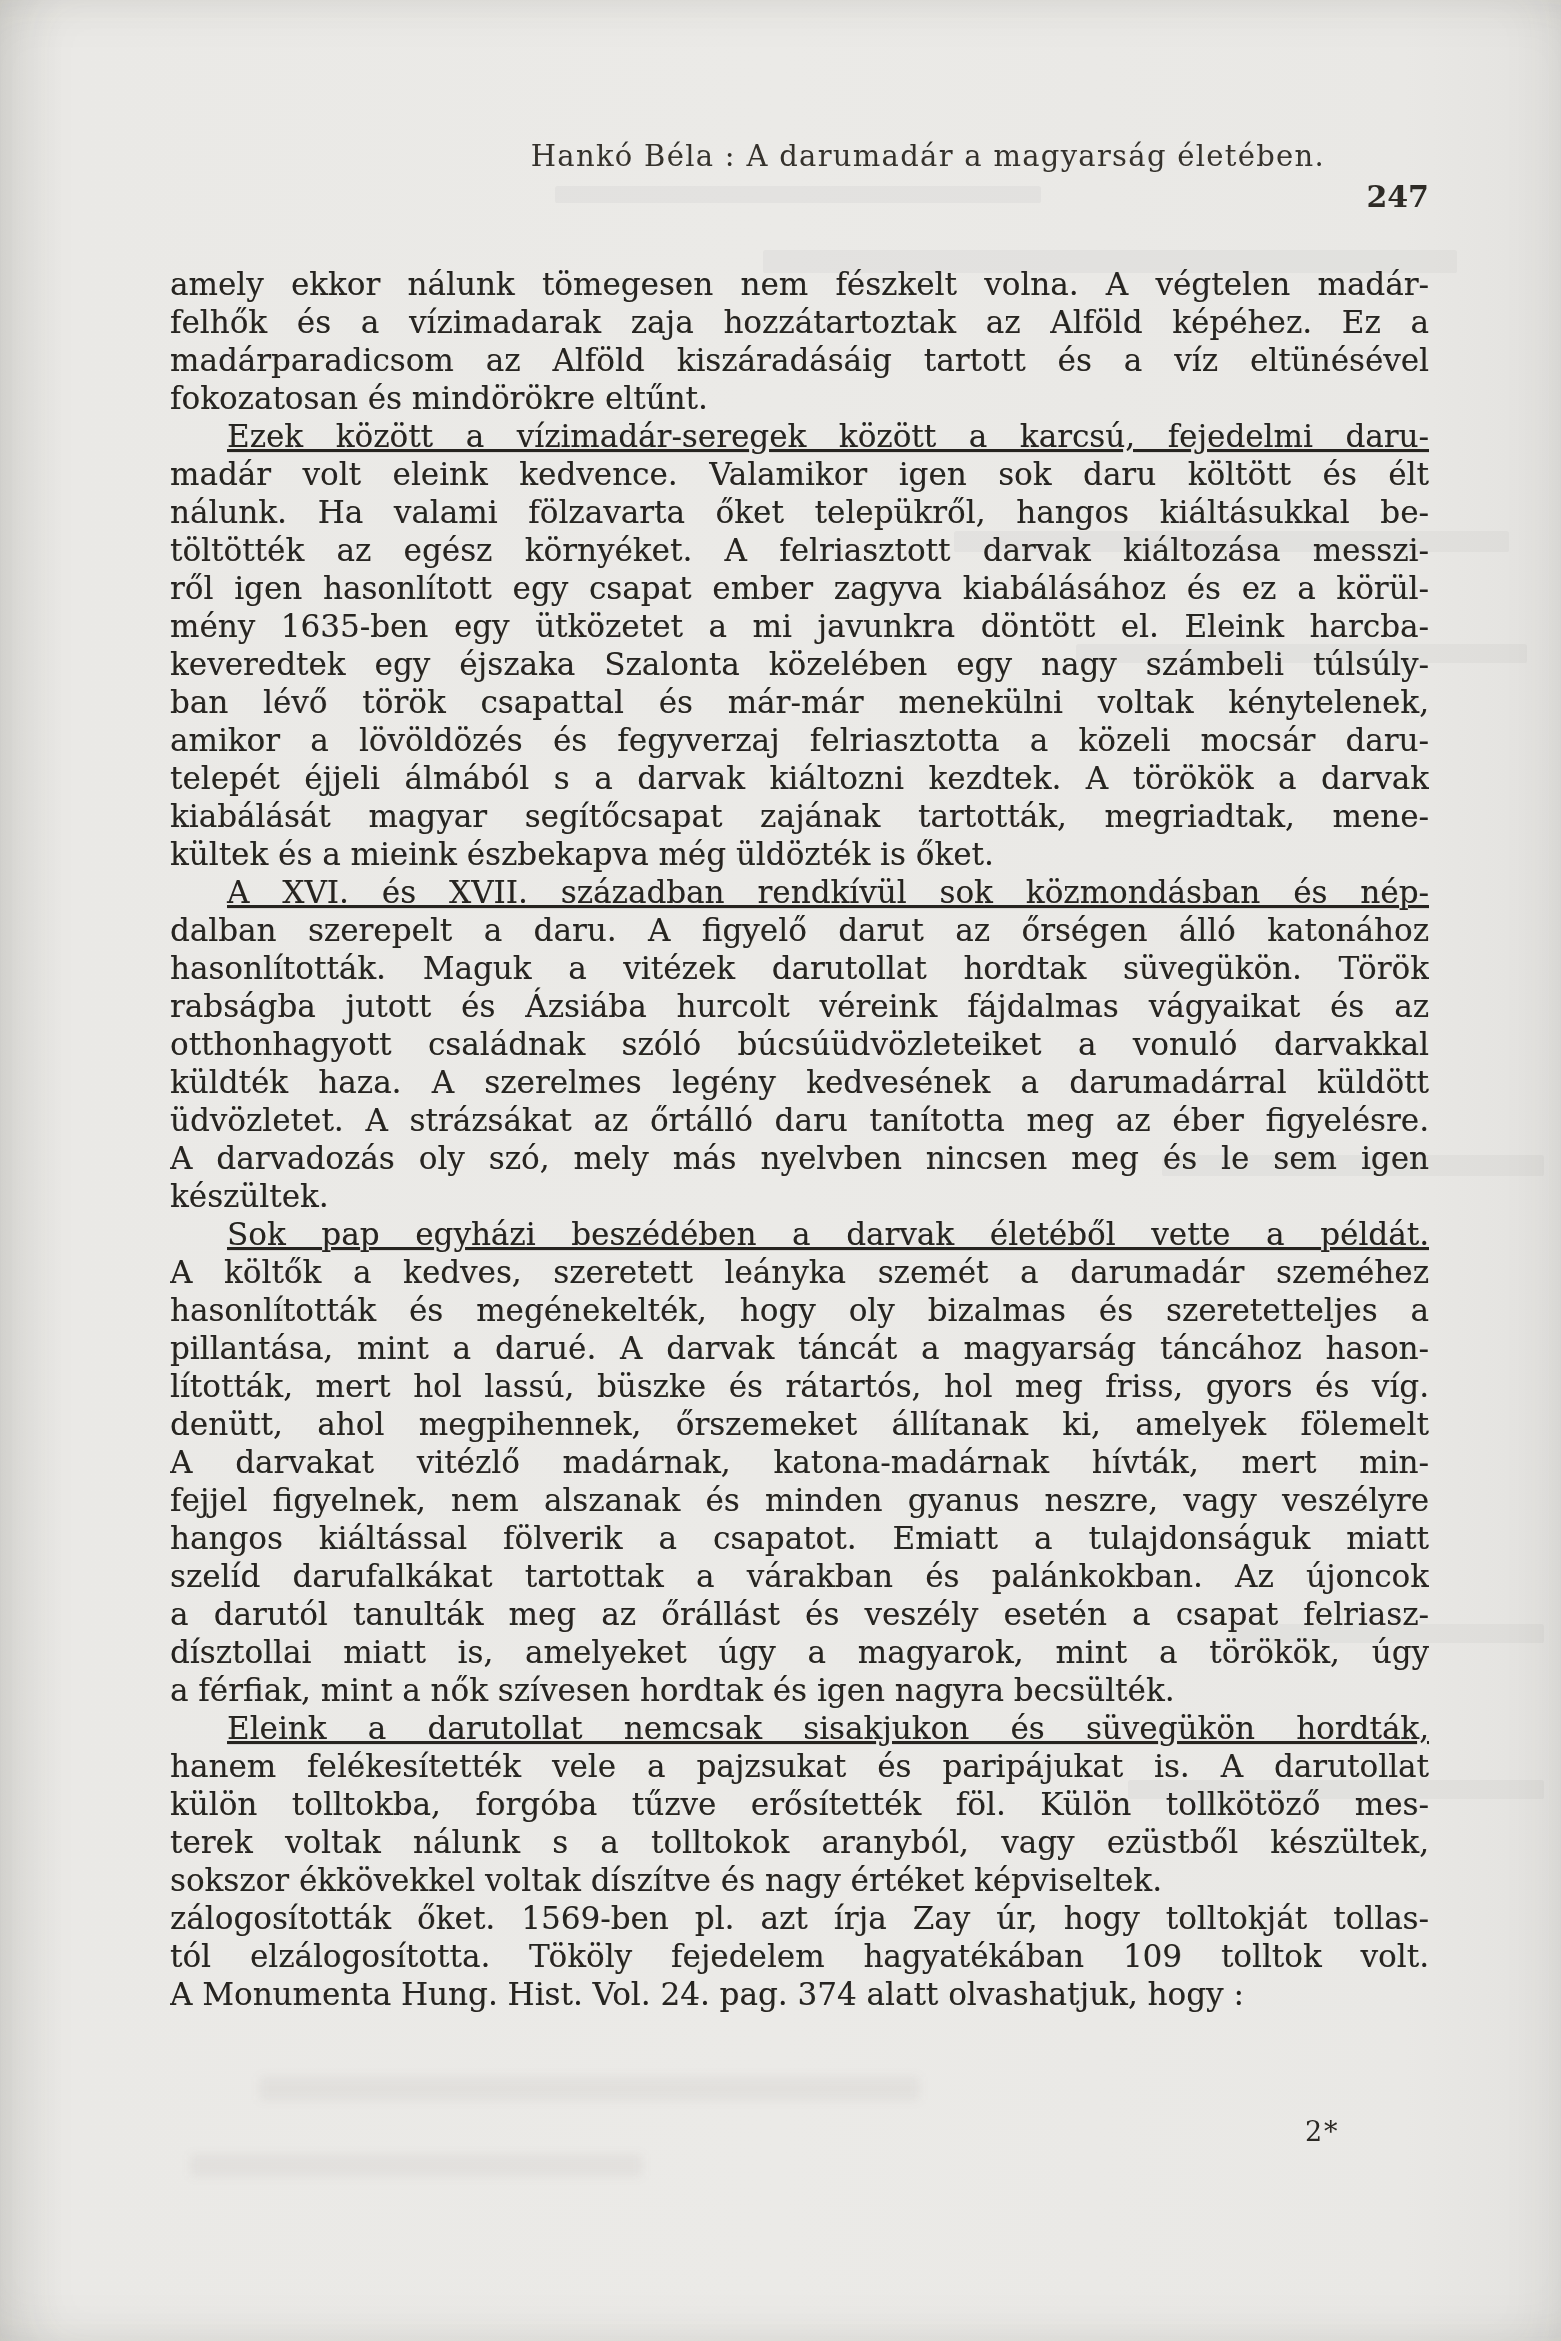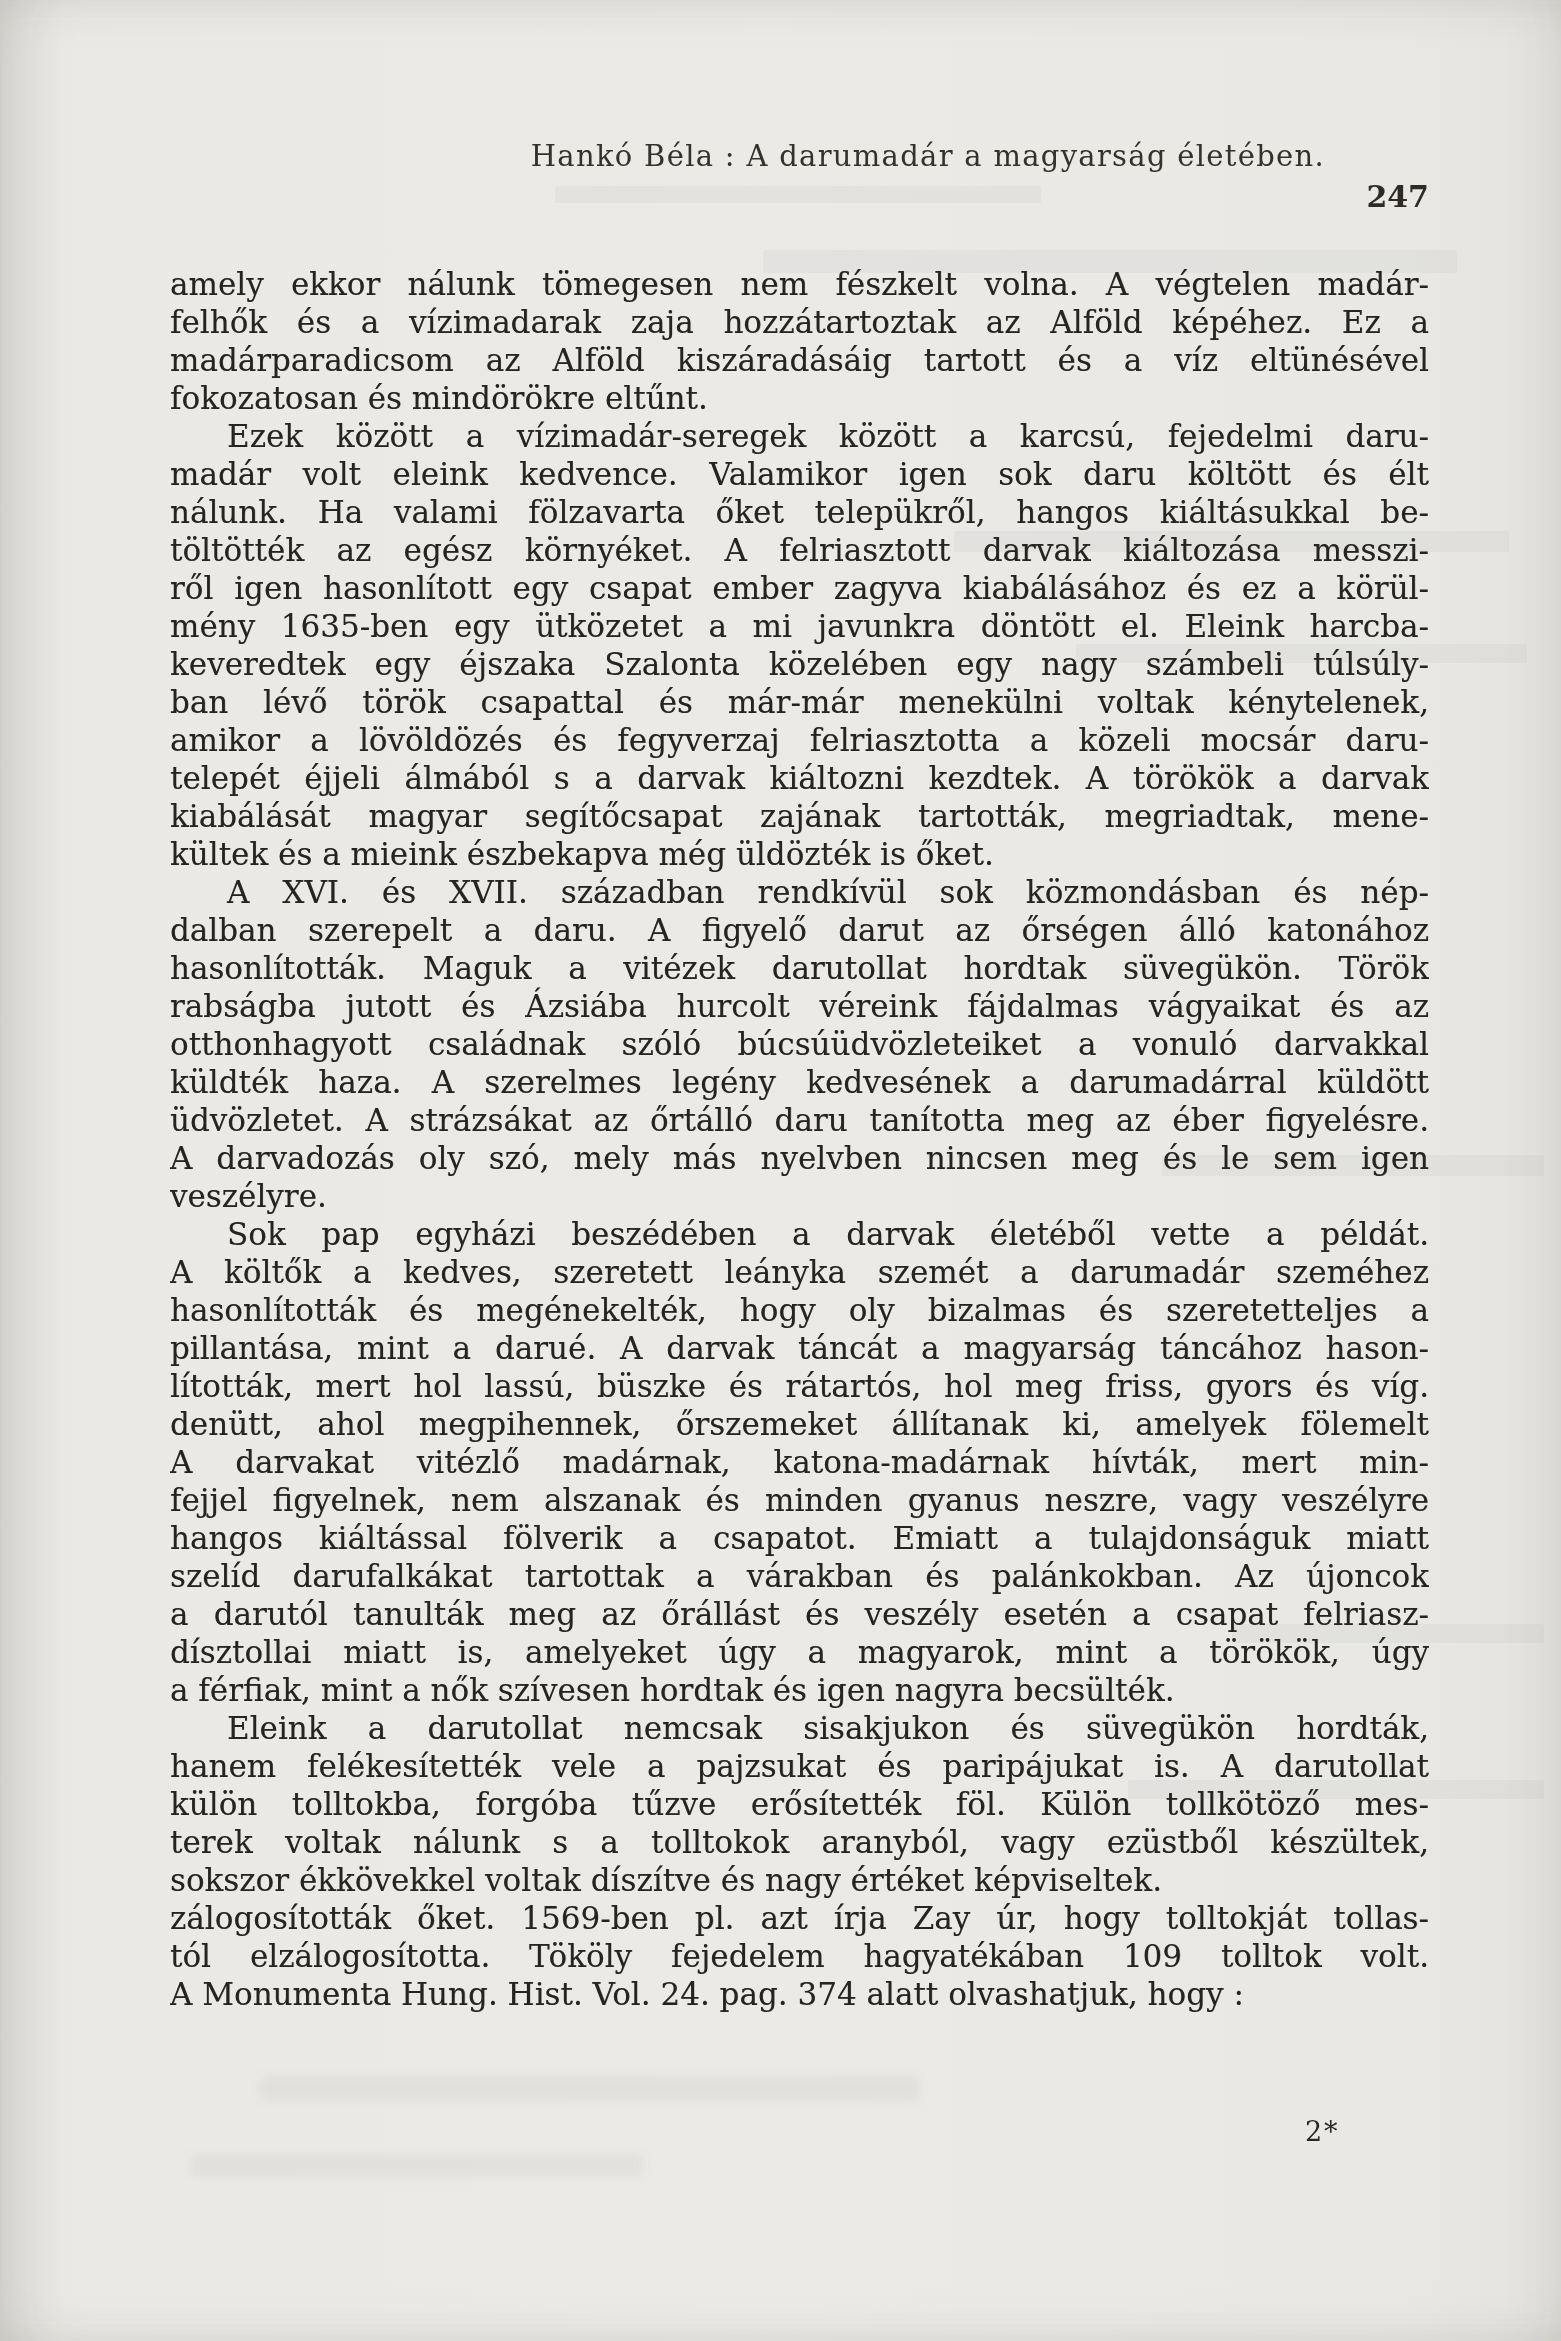--- a/index.html
+++ b/index.html
@@ -46,21 +46,21 @@
     color: #262420;
     text-shadow: 0.3px 0.3px 0.5px rgba(45,40,32,0.35);
   }
   .line {
     text-align: justify;
     text-align-last: justify;
     overflow: hidden;
     white-space: normal;
   }
   .line.last { text-align-last: left; }
-  .line.first-indent { text-indent: 57px; }
+  .line.first-indent { text-indent: 57px; text-decoration: underline; }
   .footer-mark {
     position: absolute;
     left: 1305px; top: 2116px;
     font-size: 27px;
     color: #2b2823;
     letter-spacing: 1.7px;
   }
   .artifact {
     position: absolute;
     background: rgba(70,66,58,0.045);
@@ -102,21 +102,21 @@
       <div class="line">kiabálását magyar segítőcsapat zajának tartották, megriadtak, mene-</div>
       <div class="line last">kültek és a mieink észbekapva még üldözték is őket.</div>
       <div class="line first-indent">A XVI. és XVII. században rendkívül sok közmondásban és nép-</div>
       <div class="line">dalban szerepelt a daru. A figyelő darut az őrségen álló katonához</div>
       <div class="line">hasonlították. Maguk a vitézek darutollat hordtak süvegükön. Török</div>
       <div class="line">rabságba jutott és Ázsiába hurcolt véreink fájdalmas vágyaikat és az</div>
       <div class="line">otthonhagyott családnak szóló búcsúüdvözleteiket a vonuló darvakkal</div>
       <div class="line">küldték haza. A szerelmes legény kedvesének a darumadárral küldött</div>
       <div class="line">üdvözletet. A strázsákat az őrtálló daru tanította meg az éber figyelésre.</div>
       <div class="line">A darvadozás oly szó, mely más nyelvben nincsen meg és le sem igen</div>
-      <div class="line last">veszélyre.</div>
+      <div class="line last">készültek.</div>
       <div class="line first-indent">Sok pap egyházi beszédében a darvak életéből vette a példát.</div>
       <div class="line">A költők a kedves, szeretett leányka szemét a darumadár szeméhez</div>
       <div class="line">hasonlították és megénekelték, hogy oly bizalmas és szeretetteljes a</div>
       <div class="line">pillantása, mint a darué. A darvak táncát a magyarság táncához hason-</div>
       <div class="line">lították, mert hol lassú, büszke és rátartós, hol meg friss, gyors és víg.</div>
       <div class="line">denütt, ahol megpihennek, őrszemeket állítanak ki, amelyek fölemelt</div>
       <div class="line">A darvakat vitézlő madárnak, katona-madárnak hívták, mert min-</div>
       <div class="line">fejjel figyelnek, nem alszanak és minden gyanus neszre, vagy veszélyre</div>
       <div class="line">hangos kiáltással fölverik a csapatot. Emiatt a tulajdonságuk miatt</div>
       <div class="line">szelíd darufalkákat tartottak a várakban és palánkokban. Az újoncok</div>

